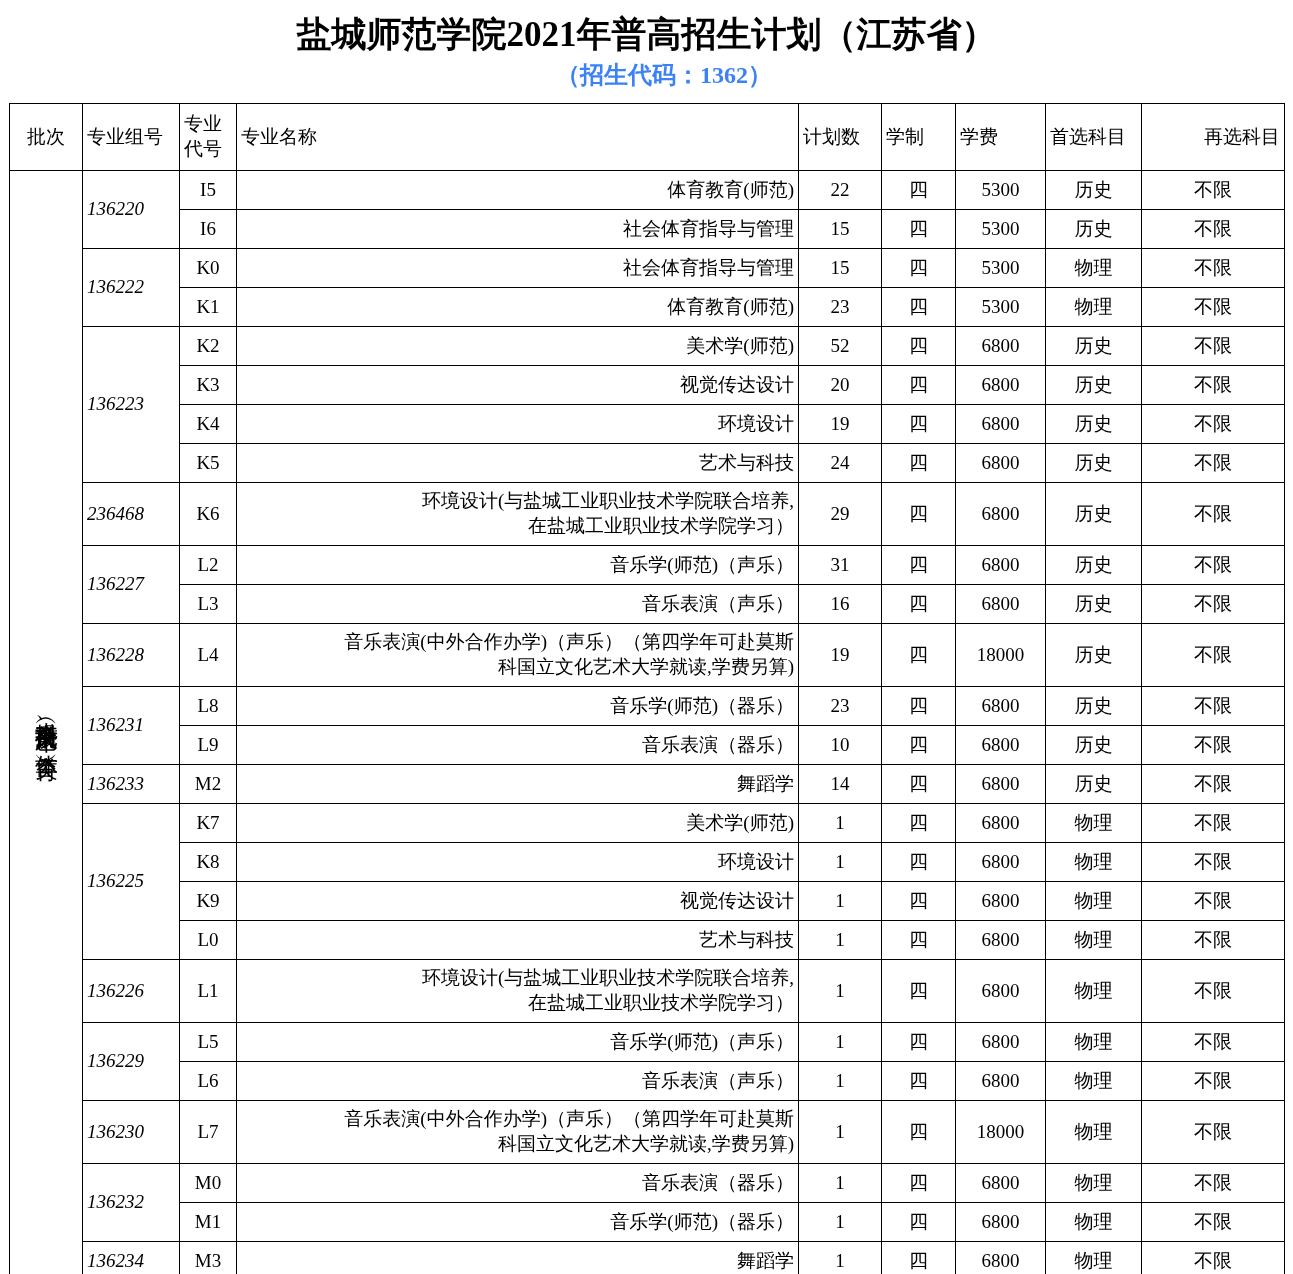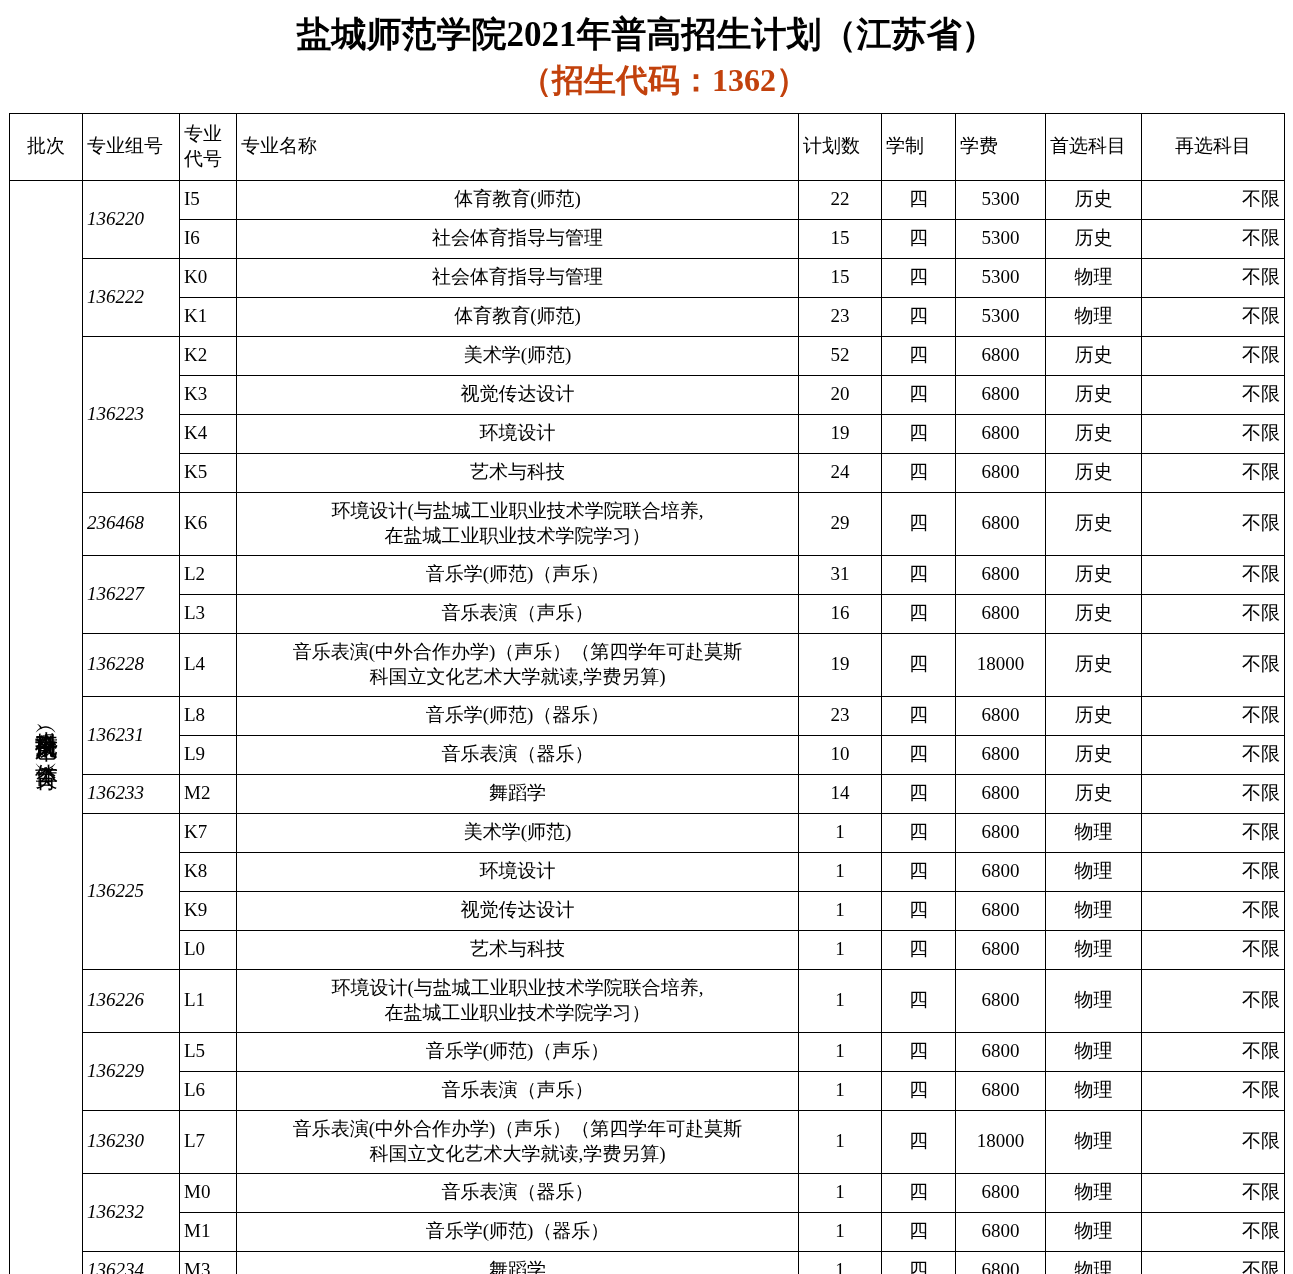--- a/index.html
+++ b/index.html
@@ -26,23 +26,23 @@
   }
   .main-title {
     font-size: 35px;
     font-weight: bold;
     letter-spacing: 0px;
     line-height: 1.18;
     color: #000000;
     font-family: "Liberation Serif", "DejaVu Serif", serif;
   }
   .sub-title {
-    font-size: 32px;
+    font-size: 24px;
     font-weight: bold;
-    color: #c2410c;
+    color: #3b82f6;
     margin-top: 6px;
     line-height: 1.2;
     font-family: "Liberation Serif", "DejaVu Serif", serif;
     padding-left: 35px;
   }
   .table-wrap {
     margin-top: 13px;
     padding-left: 9px;
     padding-right: 9px;
     box-sizing: border-box;
@@ -80,21 +80,21 @@
   col.c-second  { width: 143px; }
 
   .hdr-batch, .hdr-group, .hdr-code {
     text-align: center;
   }
   .hdr-group, .hdr-code {
     text-align: left;
   }
   .hdr-name { text-align: left; padding-left: 7px; }
   .hdr-plan, .hdr-years, .hdr-fee, .hdr-first { text-align: left; }
-  .hdr-second { text-align: center; padding-left: 6px; }
+  .hdr-second { text-align: right; padding-left: 6px; }
 
   td.batch-cell {
     text-align: center;
     vertical-align: middle;
     padding: 0;
   }
   .vert-text {
     writing-mode: vertical-rl;
     text-orientation: upright;
     display: inline-block;
@@ -104,35 +104,35 @@
     max-height: 300px;
     white-space: normal;
     text-align: left;
   }
   td.group-cell {
     text-align: left;
     font-size: 19px;
     font-style: italic;
   }
   td.code-cell {
-    text-align: left;
+    text-align: center;
     font-size: 19px;
   }
   td.name-cell {
-    text-align: center;
+    text-align: right;
     padding-left: 7px;
     font-size: 19px;
     white-space: pre-line;
   }
   td.plan-cell, td.years-cell, td.fee-cell, td.first-cell {
     text-align: center;
     font-size: 19px;
   }
   td.second-cell {
-    text-align: right;
+    text-align: center;
     padding-left: 6px;
     font-size: 19px;
   }
   tr.r1 td { height: 38px; }
   tr.r2 td { height: 62px; }
 </style>
 </head>
 <body>
 
 <div class="page">

